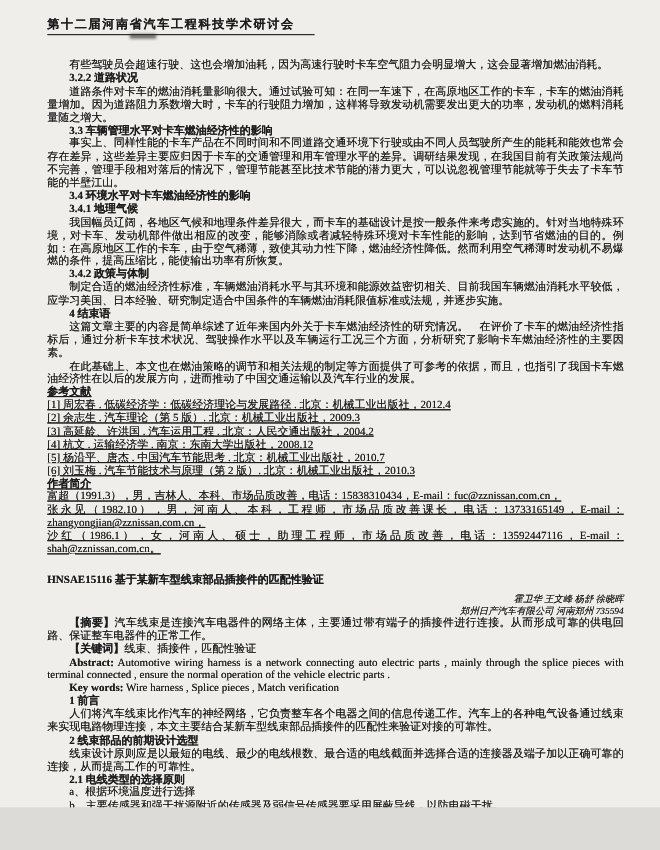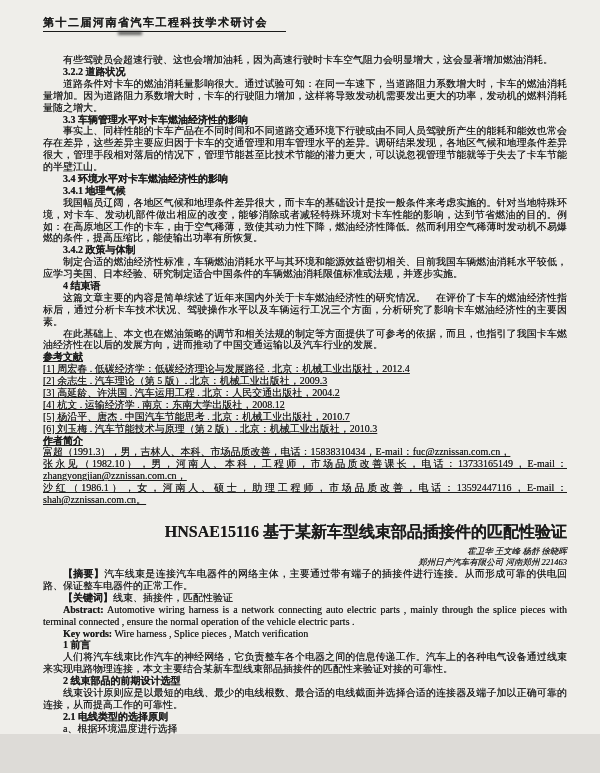--- a/index.html
+++ b/index.html
@@ -8,38 +8,38 @@
   .content{padding:16px 33px 0 43px;font-size:10px;line-height:1.19;text-align:justify;
            text-shadow:0 0 .35px rgba(20,20,20,.75);}
   .conf-hdr{font-weight:bold;font-size:11px;letter-spacing:1.5px;display:inline-block;
             border-bottom:1.8px solid #1a1a1a;padding:0 18px 2px 0;}
   .smudge{position:absolute;left:118px;top:31px;width:24px;height:4px;background:#2a2a2a;
           filter:blur(1.6px);opacity:.7;}
   p{margin:0;text-indent:2em;}
   .h{font-weight:bold;}
   .flush{text-indent:0;text-decoration:underline;}
   .first-para{margin-top:22px;}
-  .paper-title{text-align:right;text-indent:0;font-weight:bold;font-size:16px;margin:16px 0 5px;}
+  .paper-title{text-align:left;text-indent:0;font-weight:bold;font-size:10px;margin:16px 0 5px;}
   .authors,.affil{text-align:right;text-indent:0;font-style:italic;font-size:8.5px;line-height:1.3;}
   .lbl{font-weight:bold;}
 </style>
 </head>
 <body>
 
 <div class="page">
   <div class="content">
 
     <span class="conf-hdr">第十二届河南省汽车工程科技学术研讨会</span>
     <div class="smudge"></div>
 
     <p class="first-para">有些驾驶员会超速行驶、这也会增加油耗，因为高速行驶时卡车空气阻力会明显增大，这会显著增加燃油消耗。</p>
     <p class="h">3.2.2 道路状况</p>
-    <p>道路条件对卡车的燃油消耗量影响很大。通过试验可知：在同一车速下，当道路阻力系数增大时，卡车的燃油消耗量增加。因为道路阻力系数增大时，卡车的行驶阻力增加，这样将导致发动机需要发出更大的功率，发动机的燃料消耗量随之增大。</p>
+    <p>道路条件对卡车的燃油消耗量影响很大。通过试验可知：在同一车速下，在高原地区工作的卡车，卡车的燃油消耗量增加。因为道路阻力系数增大时，卡车的行驶阻力增加，这样将导致发动机需要发出更大的功率，发动机的燃料消耗量随之增大。</p>
     <p class="h">3.3 车辆管理水平对卡车燃油经济性的影响</p>
-    <p>事实上、同样性能的卡车产品在不同时间和不同道路交通环境下行驶或由不同人员驾驶所产生的能耗和能效也常会存在差异，这些差异主要应归因于卡车的交通管理和用车管理水平的差异。调研结果发现，各地区气候和地理条件差异很大，管理手段相对落后的情况下，管理节能甚至比技术节能的潜力更大，可以说忽视管理节能就等于失去了卡车节能的半壁江山。</p>
+    <p>事实上、同样性能的卡车产品在不同时间和不同道路交通环境下行驶或由不同人员驾驶所产生的能耗和能效也常会存在差异，这些差异主要应归因于卡车的交通管理和用车管理水平的差异。调研结果发现，在我国目前有关政策法规尚不完善，管理手段相对落后的情况下，管理节能甚至比技术节能的潜力更大，可以说忽视管理节能就等于失去了卡车节能的半壁江山。</p>
     <p class="h">3.4 环境水平对卡车燃油经济性的影响</p>
     <p class="h">3.4.1 地理气候</p>
     <p>我国幅员辽阔，各地区气候和地理条件差异很大，而卡车的基础设计是按一般条件来考虑实施的。针对当地特殊环境，对卡车、发动机部件做出相应的改变，能够消除或者减轻特殊环境对卡车性能的影响，达到节省燃油的目的。例如：在高原地区工作的卡车，由于空气稀薄，致使其动力性下降，燃油经济性降低。然而利用空气稀薄时发动机不易爆燃的条件，提高压缩比，能使输出功率有所恢复。</p>
     <p class="h">3.4.2 政策与体制</p>
     <p>制定合适的燃油经济性标准，车辆燃油消耗水平与其环境和能源效益密切相关、目前我国车辆燃油消耗水平较低，应学习美国、日本经验、研究制定适合中国条件的车辆燃油消耗限值标准或法规，并逐步实施。</p>
     <p class="h">4 结束语</p>
     <p>这篇文章主要的内容是简单综述了近年来国内外关于卡车燃油经济性的研究情况。　在评价了卡车的燃油经济性指标后，通过分析卡车技术状况、驾驶操作水平以及车辆运行工况三个方面，分析研究了影响卡车燃油经济性的主要因素。</p>
     <p>在此基础上、本文也在燃油策略的调节和相关法规的制定等方面提供了可参考的依据，而且，也指引了我国卡车燃油经济性在以后的发展方向，进而推动了中国交通运输以及汽车行业的发展。</p>
 
     <p class="h flush">参考文献</p>
@@ -50,21 +50,21 @@
     <p class="flush">[5] 杨沿平、唐杰 . 中国汽车节能思考 . 北京：机械工业出版社，2010.7</p>
     <p class="flush">[6] 刘玉梅 . 汽车节能技术与原理（第 2 版）. 北京：机械工业出版社，2010.3</p>
 
     <p class="h flush">作者简介</p>
     <p class="flush">富超（1991.3），男，吉林人、本科、市场品质改善，电话：15838310434，E-mail：fuc@zznissan.com.cn，</p>
     <p class="flush">张永见（1982.10），男，河南人、本科，工程师，市场品质改善课长，电话：13733165149，E-mail：zhangyongjian@zznissan.com.cn，</p>
     <p class="flush">沙红（1986.1），女，河南人、硕士，助理工程师，市场品质改善，电话：13592447116，E-mail：shah@zznissan.com.cn。</p>
 
     <p class="paper-title">HNSAE15116 基于某新车型线束部品插接件的匹配性验证</p>
     <p class="authors">霍卫华 王文峰 杨舒 徐晓晖</p>
-    <p class="affil">郑州日产汽车有限公司 河南郑州 221463</p>
+    <p class="affil">郑州日产汽车有限公司 河南郑州 735594</p>
 
     <p><span class="lbl">【摘要】</span><span>汽车线束是连接汽车电器件的网络主体，主要通过带有端子的插接件进行连接。从而形成可靠的供电回路、保证整车电器件的正常工作。</span></p>
     <p><span class="lbl">【关键词】</span><span>线束、插接件，匹配性验证</span></p>
     <p><span class="lbl">Abstract:</span><span> Automotive wiring harness is a network connecting auto electric parts , mainly through the splice pieces with terminal connected , ensure the normal operation of the vehicle electric parts .</span></p>
     <p><span class="lbl">Key words:</span><span> Wire harness , Splice pieces , Match verification</span></p>
 
     <p class="h">1 前言</p>
     <p>人们将汽车线束比作汽车的神经网络，它负责整车各个电器之间的信息传递工作。汽车上的各种电气设备通过线束来实现电路物理连接，本文主要结合某新车型线束部品插接件的匹配性来验证对接的可靠性。</p>
     <p class="h">2 线束部品的前期设计选型</p>
     <p>线束设计原则应是以最短的电线、最少的电线根数、最合适的电线截面并选择合适的连接器及端子加以正确可靠的连接，从而提高工作的可靠性。</p>

